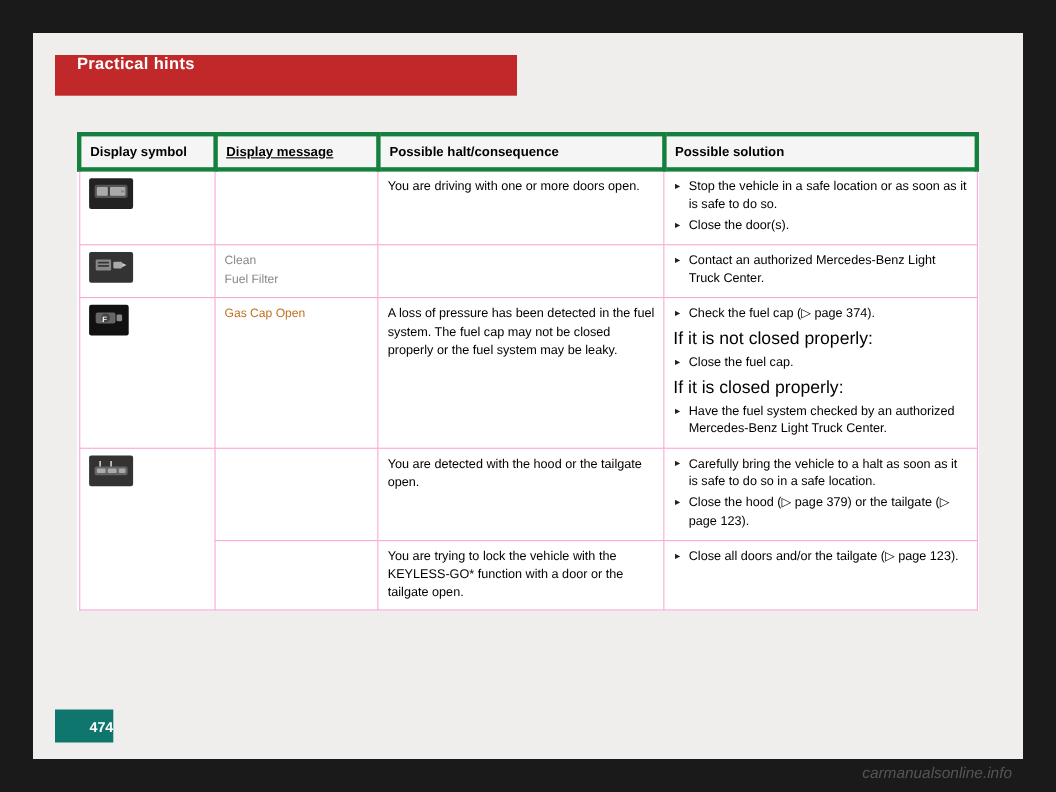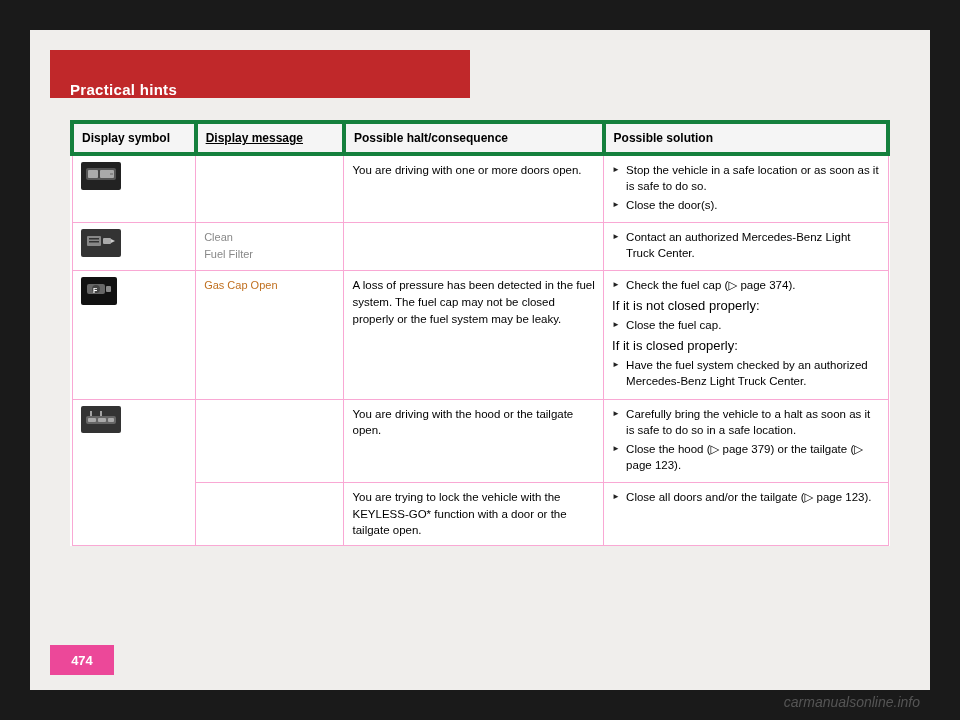--- a/index.html
+++ b/index.html
@@ -20,24 +20,24 @@
       right: 30px;
       bottom: 30px;
       background: #f0eeec;
     }
 
     .header-bar {
       position: absolute;
       top: 50px;
       left: 50px;
       width: 420px;
-      height: 48px;
+      height: 37px;
       background: #c0282a;
       display: flex;
-      align-items: flex-end;
+      align-items: flex-start;
       padding-left: 20px;
     }
 
     .header-title {
       color: white;
       font-weight: bold;
       font-size: 15px;
       letter-spacing: 0.3px;
     }
 
@@ -113,33 +113,33 @@
       content: "►";
       position: absolute;
       left: 0;
       font-size: 8px;
       top: 2px;
       color: #222;
     }
 
     .sub-label {
       margin: 2px 0 2px 0;
-      font-size: 13px;
+      font-size: 16px;
     }
 
     .page-number-box {
       position: absolute;
       bottom: 45px;
       left: 50px;
-      width: 64px;
+      width: 53px;
       height: 30px;
-      background: #ec4899;
+      background: #0f766e;
       display: flex;
       align-items: center;
-      justify-content: center;
+      justify-content: flex-end;
     }
 
     .page-number {
       color: white;
       font-weight: bold;
       font-size: 13px;
     }
 
     .watermark {
       position: absolute;
@@ -286,21 +286,21 @@
               <rect x="1" y="8" width="30" height="8" rx="2" fill="#666"></rect>
               <rect x="3" y="10" width="8" height="4" rx="1" fill="#aaa"></rect>
               <rect x="13" y="10" width="8" height="4" rx="1" fill="#aaa"></rect>
               <rect x="23" y="10" width="6" height="4" rx="1" fill="#aaa"></rect>
               <line x1="6" y1="3" x2="6" y2="8" stroke="#ccc" stroke-width="1.5"></line>
               <line x1="16" y1="3" x2="16" y2="8" stroke="#ccc" stroke-width="1.5"></line>
             </svg>
           </span>
         </td>
         <td></td>
-        <td>You are driving with the hood or the tailgate open.</td>
+        <td>You are detected with the hood or the tailgate open.</td>
         <td>
           <ul class="bullet-list">
             <li>Carefully bring the vehicle to a halt as soon as it is safe to do so in a safe location.</li>
             <li>Close the hood (▷ page 379) or the tailgate (▷ page 123).</li>
           </ul>
         </td>
       </tr>
 
       <tr>
         <td></td>

